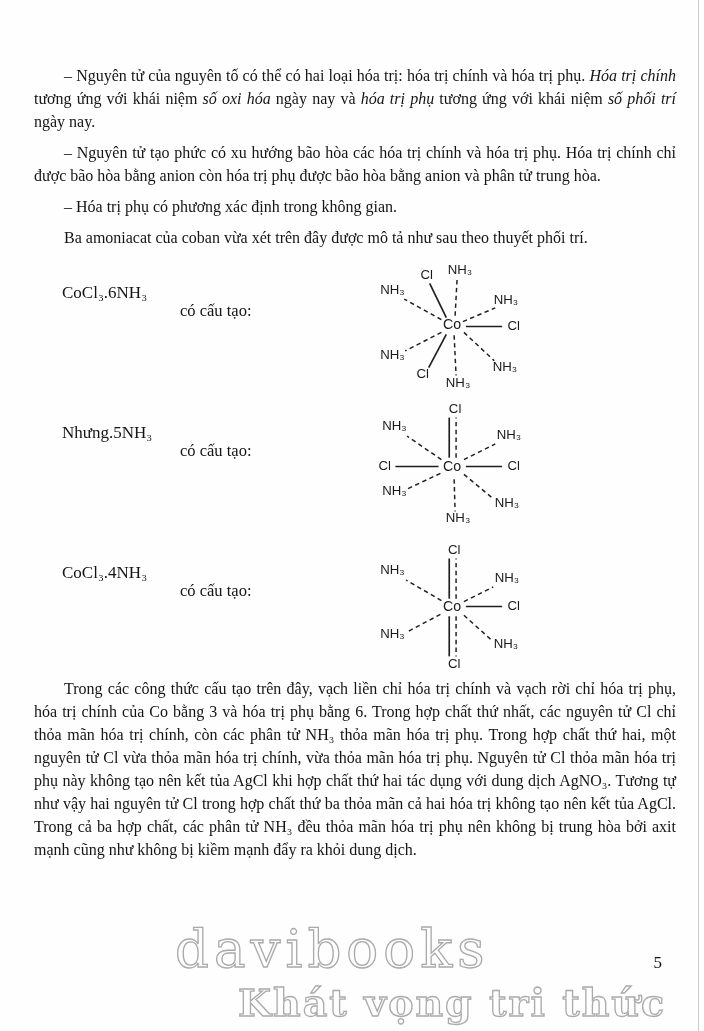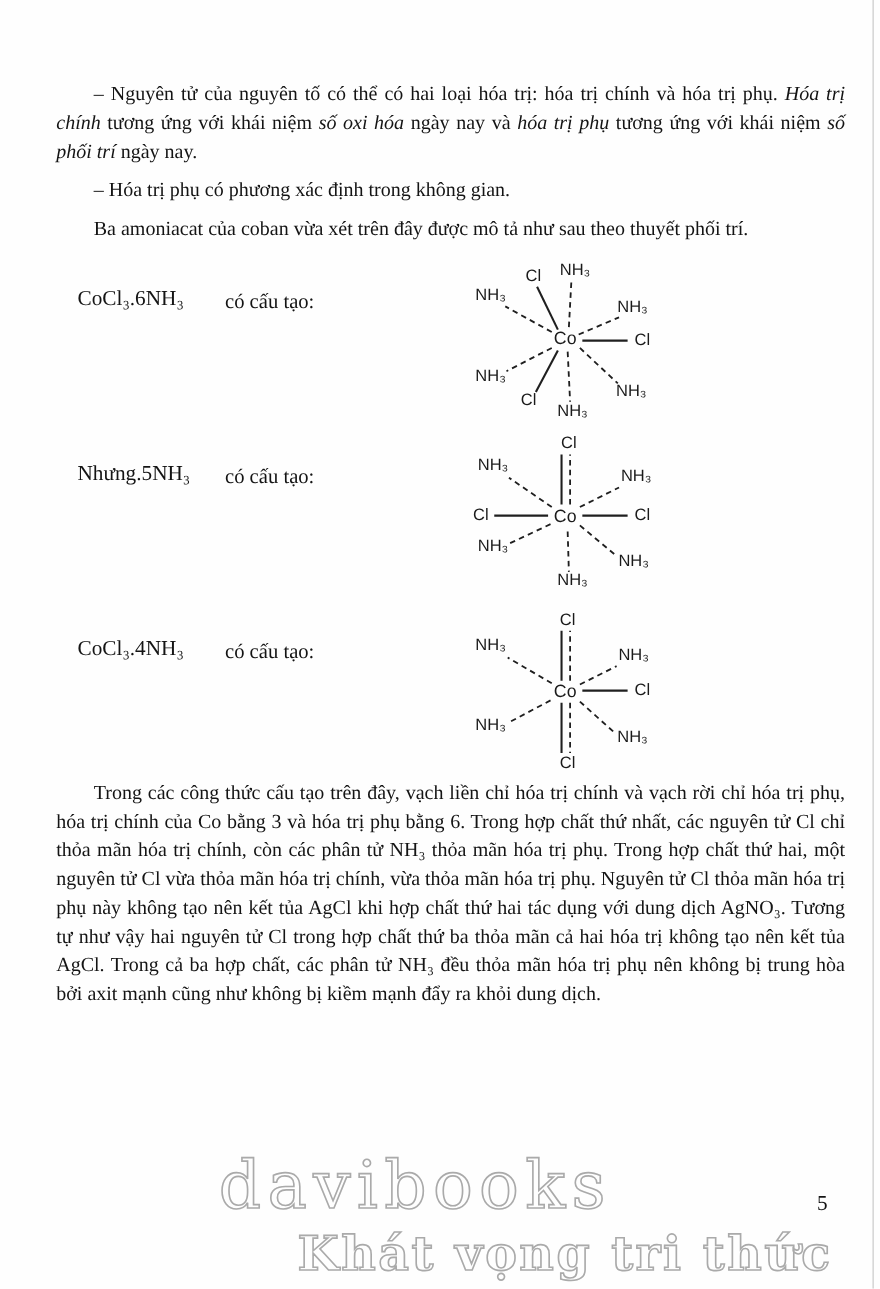--- a/index.html
+++ b/index.html
@@ -1,29 +1,29 @@
 <!DOCTYPE html>
 <html><head>
 <meta charset="utf-8">
 <style>
   html,body{margin:0;padding:0;background:#ffffff;}
   body{width:704px;height:1031px;overflow:hidden;
        font-family:"Liberation Serif","DejaVu Serif",serif;color:#141414;}
   .page{position:relative;width:704px;height:1031px;background:#fefefe;overflow:hidden;}
   .scan-edge{position:absolute;top:0;right:5px;width:1px;height:100%;background:#cccccc;}
   .content{position:absolute;left:30px;top:64px;width:646px;}
-  p.para{margin:0 0 8px 15px;font-size:16px;line-height:23px;text-align:justify;text-indent:30px;}
+  p.para{margin:0 0 8px 4px;font-size:16px;line-height:23px;text-align:justify;text-indent:30px;}
   p.para .i{font-style:italic;}
   p.para .b{font-weight:bold;}
   p.last{text-align-last:justify;}
   
   .diagrams{margin-top:8px;margin-bottom:2px;}
   .diagram-row{display:flex;align-items:flex-start;margin:0 0 2px 32px;}
   .formula{display:inline-block;width:118px;font-size:17px;margin-top:26px;white-space:nowrap;font-family:Liberation Serif, serif;}
-  .caption{display:inline-block;width:182px;font-size:16.5px;margin-top:28px;}
+  .caption{display:inline-block;width:182px;font-size:16.5px;margin-top:44px;}
   svg.structure{width:196px;height:138px;flex:0 0 auto;}
   svg.structure text{font-family:"Liberation Sans","DejaVu Sans",sans-serif;
        font-size:13.5px;fill:#1a1a1a;text-anchor:middle;}
   svg.structure text.atom-center{font-size:14.5px;}
   .bond-solid{stroke:#1f1f1f;stroke-width:1.7;}
   .bond-dashed{stroke:#1f1f1f;stroke-width:1.5;stroke-dasharray:4.5 3.5;}
   
   .wm{position:absolute;color:transparent;-webkit-text-stroke:1.3px #aaaaaa;
       font-family:"DejaVu Serif","Liberation Serif",serif;white-space:nowrap;pointer-events:none;}
   @supports not (-webkit-text-stroke:1px #000){.wm{color:#d7d7d7;}}
@@ -32,20 +32,21 @@
   .page-number{position:absolute;right:42px;top:953px;font-size:17px;color:#141414;}
 </style>
 </head>
 <body>
 
 <div class="page">
   <div class="scan-edge"></div>
 
   <div class="content">
     <p class="para"><span>– Nguyên tử của nguyên tố có thể có hai loại hóa trị: hóa trị chính và hóa trị phụ. </span><span class="i">Hóa trị chính</span><span> tương ứng với khái niệm </span><span class="i">số oxi hóa</span><span> ngày nay và </span><span class="i">hóa trị phụ</span><span> tương ứng với khái niệm </span><span class="i">số phối trí</span><span> ngày nay.</span></p>
+    <p class="para"><span>– Nguyên tử tạo phức có xu hướng bão hòa các hóa trị chính và hóa trị phụ. Hóa trị chính chỉ được bão hòa bằng anion còn hóa trị phụ được bão hòa bằng anion và phân tử trung hòa.</span></p>
     <p class="para"><span>– Hóa trị phụ có phương xác định trong không gian.</span></p>
     <p class="para"><span>Ba amoniacat của coban vừa xét trên đây được mô tả như sau theo thuyết phối trí.</span></p>
 
     <div class="diagrams">
       <div class="diagram-row">
         <span class="formula">CoCl₃.6NH₃</span>
         <span class="caption">có cấu tạo:</span>
         <svg class="structure" viewBox="0 0 200 141">
             <line x1="86" y1="62" x2="69" y2="27" class="bond-solid"></line>
             <line x1="95" y1="60" x2="97" y2="23" class="bond-dashed"></line>

